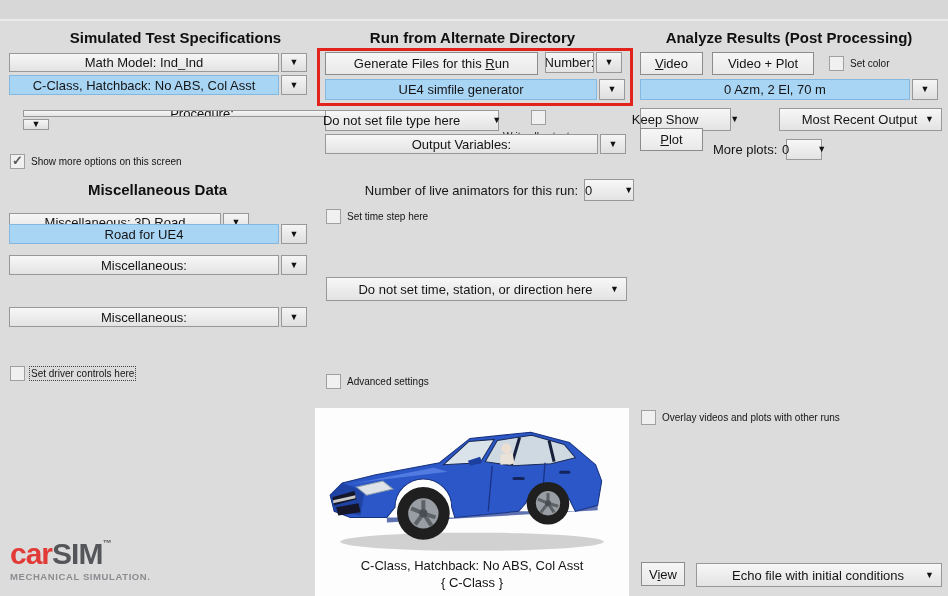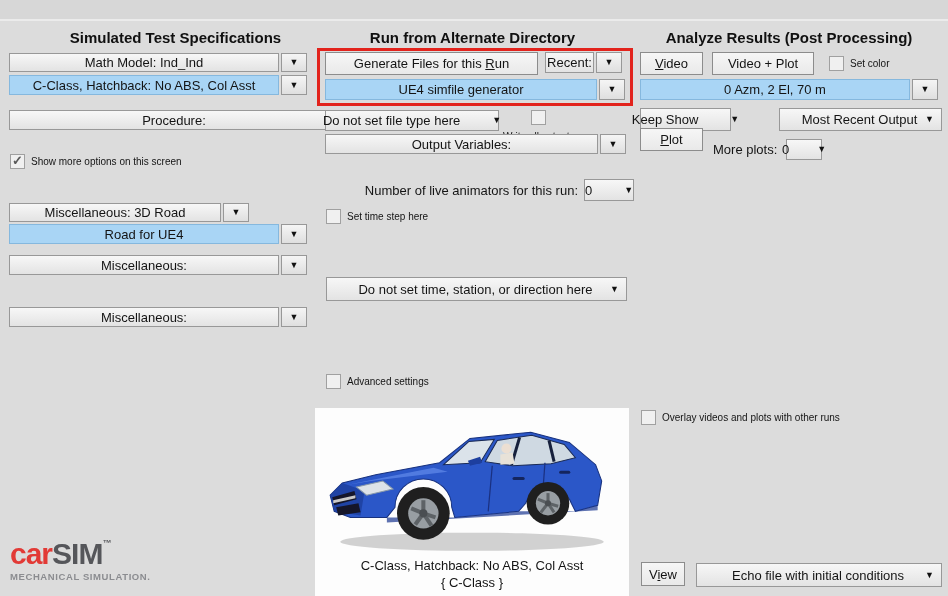--- a/index.html
+++ b/index.html
@@ -75,36 +75,37 @@
 
   <div class="combo hl" style="left:9px;top:75px;width:298px;">
     <div class="main">
       <span>C-Class, Hatchback: No ABS, Col Asst</span>
       </div>
     <div class="abtn">
       <span class="ar">▼</span>
       </div>
   </div>
 
-  <div class="combo" style="left:9px;top:110px;width:358px;">
+  <div class="combo" style="left:23px;top:110px;width:358px;flex-direction:column;">
     <div class="main">
       <span>Procedure:</span>
       </div>
     <div class="abtn">
       <span class="ar">▼</span>
       </div>
   </div>
 
   <div class="cb checked" style="left:10px;top:154px;">
     <span class="box"></span>
     <span>Show more options on this screen</span>
   </div>
 
-
-  <div class="combo" style="left:9px;top:203px;width:240px;height:19px;">
+  <div class="hdr" style="left:0;top:181px;width:315px;">Miscellaneous Data</div>
+
+  <div class="combo" style="left:9px;top:213px;width:240px;height:19px;">
     <div class="main">
       <span>Miscellaneous: 3D Road</span>
       </div>
     <div class="abtn">
       <span class="ar">▼</span>
       </div>
   </div>
 
   <div class="combo hl" style="left:9px;top:224px;width:298px;">
     <div class="main">
@@ -126,35 +127,39 @@
 
   <div class="combo" style="left:9px;top:307px;width:298px;">
     <div class="main">
       <span>Miscellaneous:</span>
       </div>
     <div class="abtn">
       <span class="ar">▼</span>
       </div>
   </div>
 
+  <div class="cb" style="left:10px;top:366px;">
+    <span class="box"></span>
+    <span class="dotted">Set driver controls here</span>
+  </div>
 
   <div id="logo">
     <div class="logo-line"><span class="logo-car">car</span><span class="logo-sim">SIM</span><span class="logo-tm">™</span></div>
     <div class="logo-tag">MECHANICAL SIMULATION.</div>
   </div>
 
   <div class="hdr" style="left:315px;top:29px;width:315px;">Run from Alternate Directory</div>
 
   <button class="pushbtn" style="left:325px;top:52px;width:213px;height:23px;">
     <span><span>Generate Files for this </span><span class="k">R</span><span>un</span></span>
   </button>
 
   <div class="combo" style="left:545px;top:52px;width:77px;height:21px;">
     <div class="main">
-      <span>Recent:</span>
+      <span>Number:</span>
       </div>
     <div class="abtn">
       <span class="ar">▼</span>
       </div>
   </div>
 
   <div class="combo hl" style="left:325px;top:79px;width:300px;height:21px;">
     <div class="main">
       <span>UE4 simfile generator</span>
       </div>

